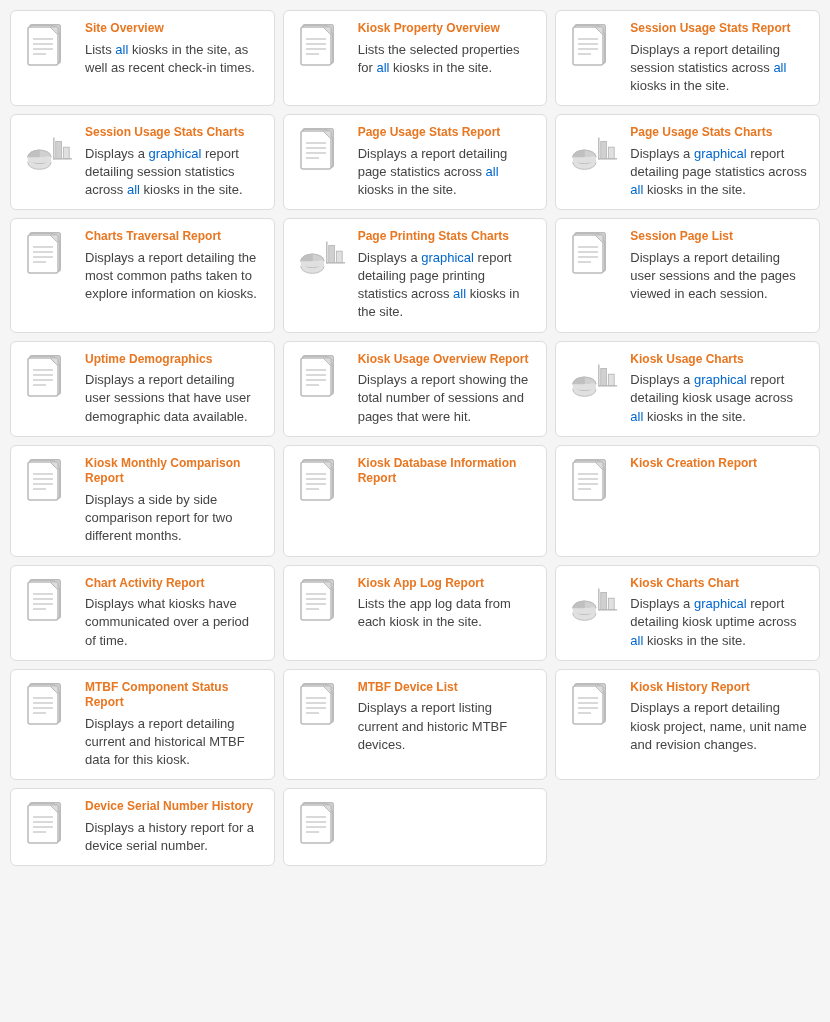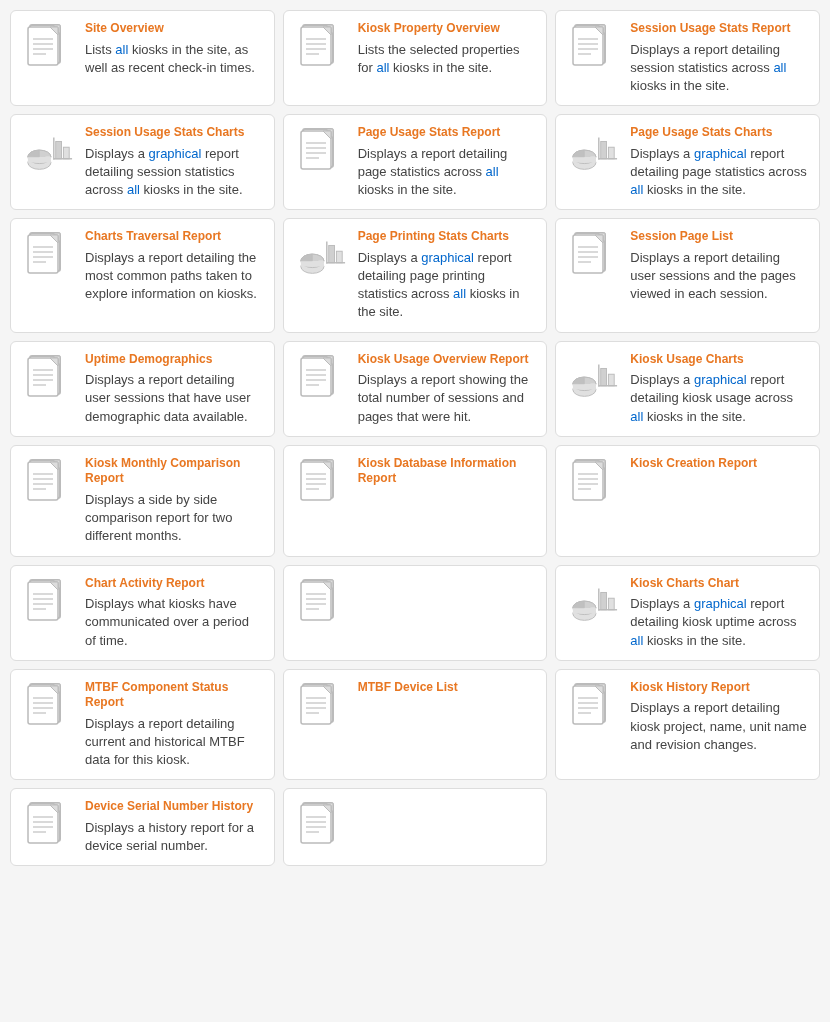--- a/index.html
+++ b/index.html
@@ -425,20 +425,24 @@
     <line x1="9" y1="24" x2="29" y2="24" stroke="#bbb" stroke-width="2"></line>
     <line x1="9" y1="29" x2="22" y2="29" stroke="#bbb" stroke-width="2"></line>
     <rect x="2" y="4" width="30" height="38" rx="2" ry="2" fill="white" stroke="#bbb" stroke-width="1.5"></rect>
     <polygon points="24,4 32,4 32,12" fill="#ddd" stroke="#bbb" stroke-width="1"></polygon>
     <line x1="7" y1="16" x2="27" y2="16" stroke="#ccc" stroke-width="1.5"></line>
     <line x1="7" y1="21" x2="27" y2="21" stroke="#ccc" stroke-width="1.5"></line>
     <line x1="7" y1="26" x2="27" y2="26" stroke="#ccc" stroke-width="1.5"></line>
     <line x1="7" y1="31" x2="20" y2="31" stroke="#ccc" stroke-width="1.5"></line>
   </svg>
       </div>
+      <div class="card-content">
+        <div class="card-title">Kiosk App Log Report</div>
+        <div class="card-desc">Lists the app log data from each kiosk in the site.</div>
+      </div>
     </div>
     <div class="card">
       <div class="card-icon">
         <svg class="chart-icon" viewBox="0 0 52 52" xmlns="http://www.w3.org/2000/svg">
 
     <ellipse cx="16" cy="36" rx="12" ry="7" fill="#e0e0e0" stroke="#bbb" stroke-width="1"></ellipse>
     <ellipse cx="16" cy="30" rx="12" ry="7" fill="none" stroke="#bbb" stroke-width="1"></ellipse>
     <rect x="4" y="30" width="24" height="6" fill="#e0e0e0"></rect>
     <path d="M4,30 A12,7 0 0,1 28,30" fill="#d0d0d0" stroke="#bbb" stroke-width="1"></path>
     <path d="M4,30 A12,7 0 0,0 28,30" fill="none"></path>
@@ -489,20 +493,21 @@
     <rect x="2" y="4" width="30" height="38" rx="2" ry="2" fill="white" stroke="#bbb" stroke-width="1.5"></rect>
     <polygon points="24,4 32,4 32,12" fill="#ddd" stroke="#bbb" stroke-width="1"></polygon>
     <line x1="7" y1="16" x2="27" y2="16" stroke="#ccc" stroke-width="1.5"></line>
     <line x1="7" y1="21" x2="27" y2="21" stroke="#ccc" stroke-width="1.5"></line>
     <line x1="7" y1="26" x2="27" y2="26" stroke="#ccc" stroke-width="1.5"></line>
     <line x1="7" y1="31" x2="20" y2="31" stroke="#ccc" stroke-width="1.5"></line>
   </svg>
       </div>
       <div class="card-content">
         <div class="card-title">MTBF Device List</div>
+        <div class="card-desc">Displays a report listing current and historic MTBF devices.</div>
       </div>
     </div>
     <div class="card">
       <div class="card-icon">
         <svg class="doc-icon" viewBox="0 0 46 52" xmlns="http://www.w3.org/2000/svg">
     <rect x="4" y="2" width="30" height="38" rx="2" ry="2" fill="none" stroke="#bbb" stroke-width="2"></rect>
     <polygon points="28,2 34,2 34,10 28,10" fill="#ddd" stroke="#bbb" stroke-width="1"></polygon>
     <line x1="9" y1="14" x2="29" y2="14" stroke="#bbb" stroke-width="2"></line>
     <line x1="9" y1="19" x2="29" y2="19" stroke="#bbb" stroke-width="2"></line>
     <line x1="9" y1="24" x2="29" y2="24" stroke="#bbb" stroke-width="2"></line>

